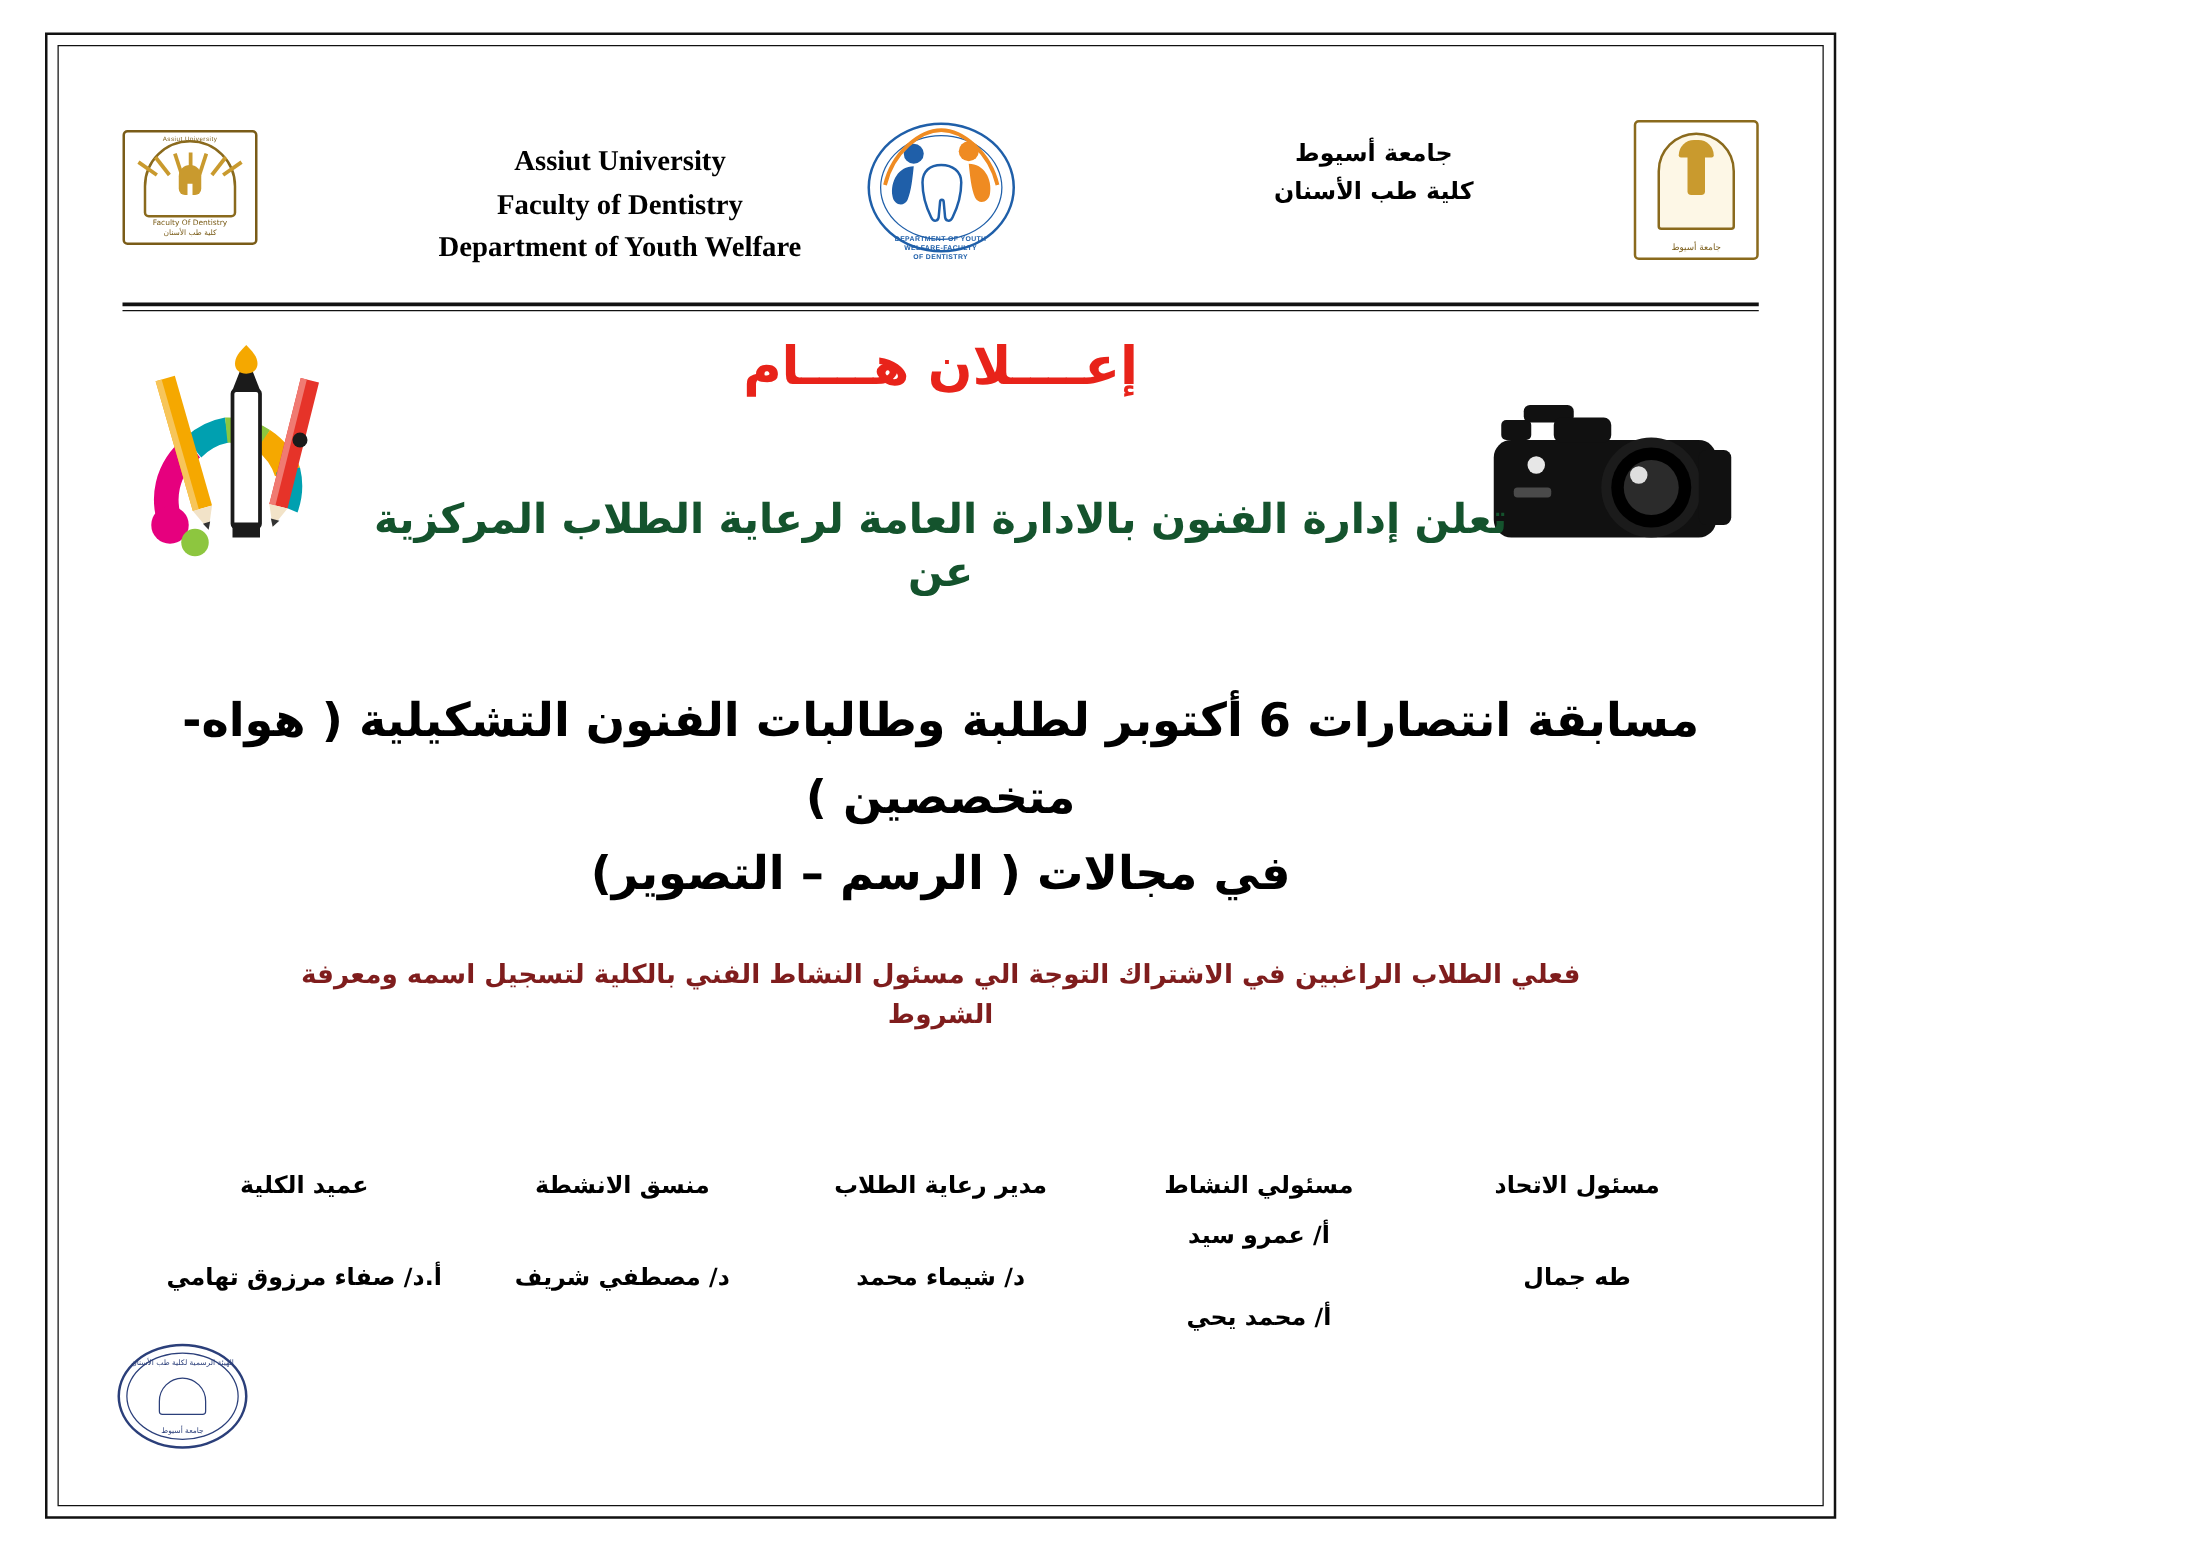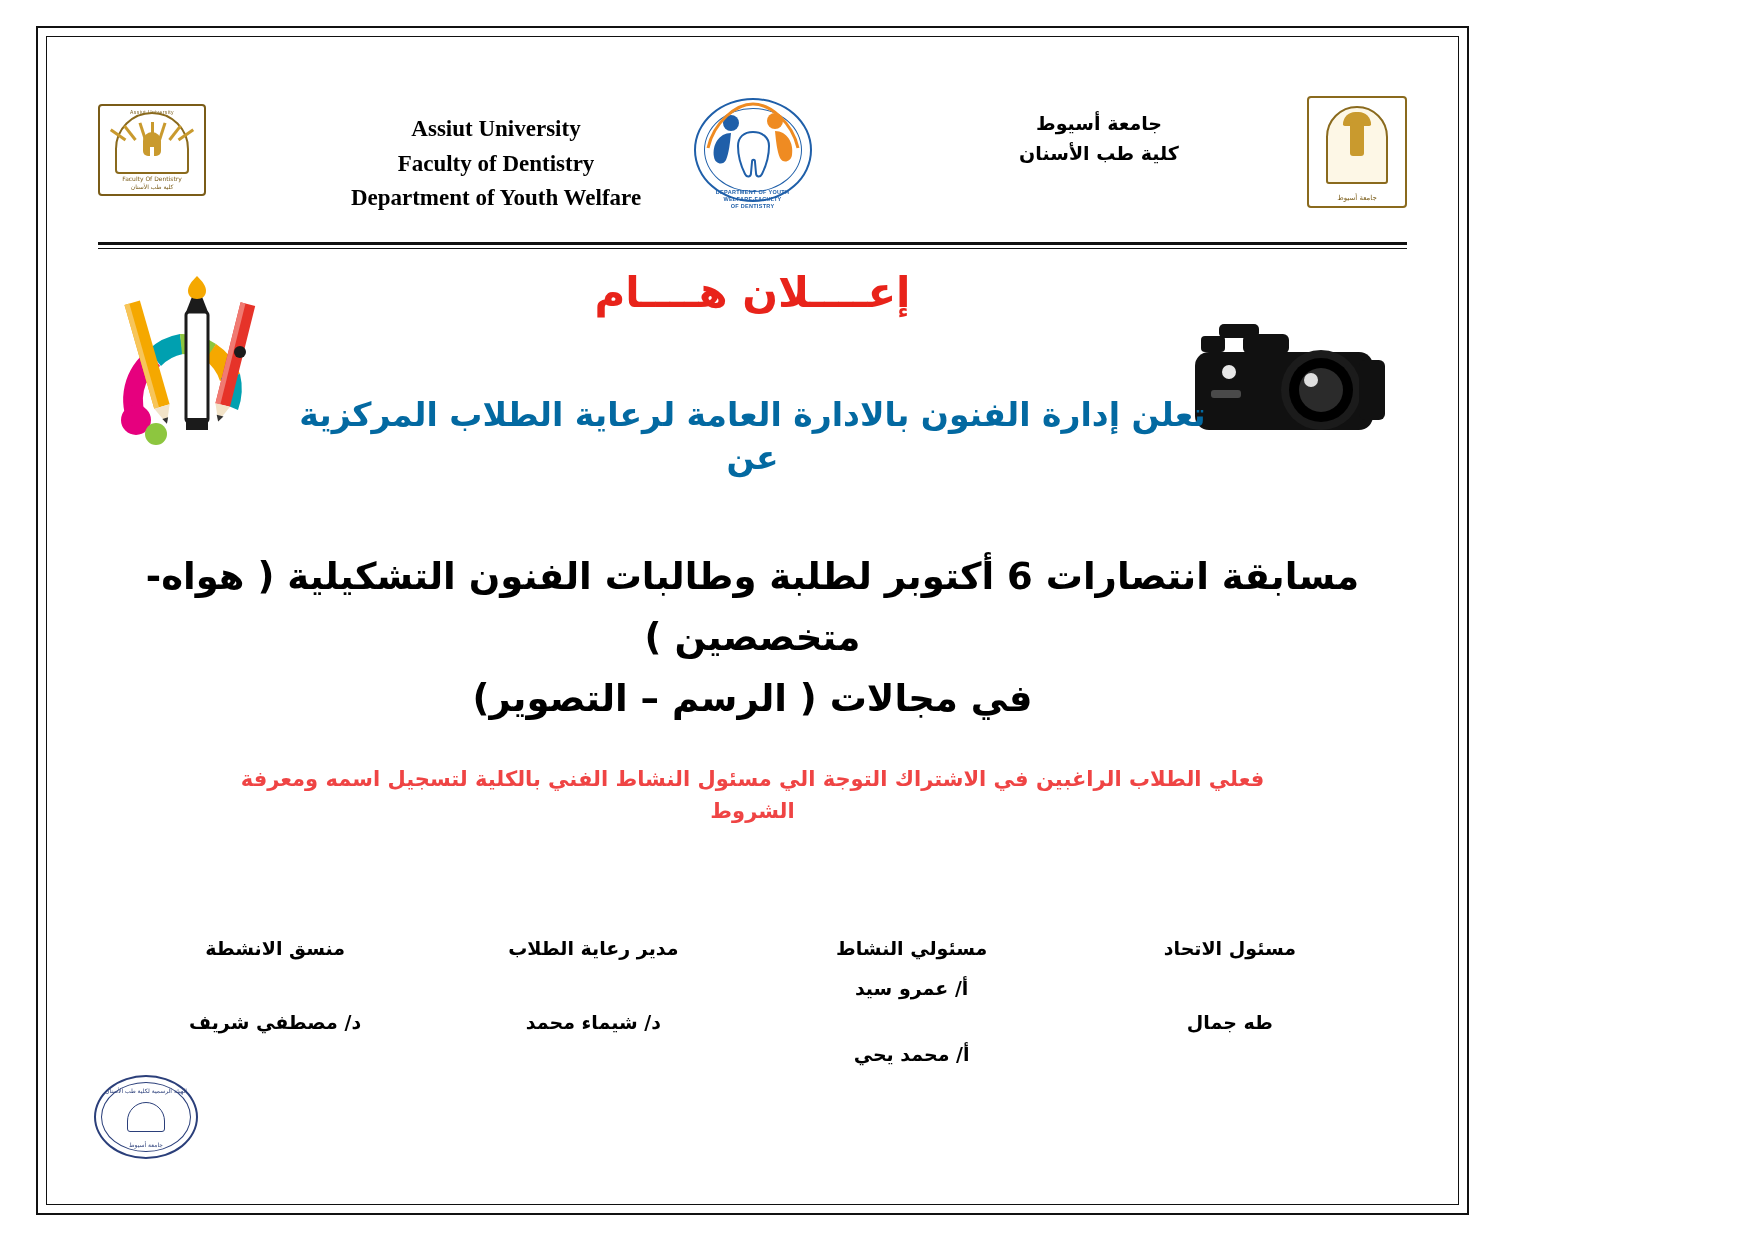--- a/index.html
+++ b/index.html
@@ -300,21 +300,21 @@
   .line-green {
     position: absolute;
     left: 230px;
     right: 230px;
     top: 348px;
     text-align: center;
     direction: rtl;
     font-family: "DejaVu Sans", sans-serif;
     font-weight: bold;
     font-size: 33px;
-    color: #0369a1;
+    color: #14532d;
     line-height: 1.3;
   }
 
   .headline {
     position: absolute;
     left: 60px;
     right: 60px;
     top: 500px;
     text-align: center;
     direction: rtl;
@@ -328,21 +328,21 @@
   .note {
     position: absolute;
     left: 140px;
     right: 140px;
     top: 718px;
     text-align: center;
     direction: rtl;
     font-family: "DejaVu Sans", sans-serif;
     font-weight: bold;
     font-size: 21px;
-    color: #ef4444;
+    color: #7f1d1d;
     line-height: 1.5;
   }
   .note-deadline {
     position: absolute;
     left: 140px;
     right: 140px;
     top: 800px;
     text-align: center;
     direction: rtl;
     font-family: "DejaVu Sans", sans-serif;
@@ -612,20 +612,24 @@
           <div class="sig-title">مدير رعاية الطلاب</div>
           <div class="sig-name">د/ شيماء محمد</div>
         </div>
 
         <div class="sig-col head">
           <div class="sig-title">منسق الانشطة</div>
           <div class="sig-name">د/ مصطفي شريف</div>
         </div>
 
 
+        <div class="sig-col head">
+          <div class="sig-title">عميد الكلية</div>
+          <div class="sig-name">أ.د/ صفاء مرزوق تهامي</div>
+        </div>
 
       </div>
     </div>
 
     <div class="stamp">
       <div class="oval"></div>
       <div class="oval2"></div>
       <div class="s-top">الهيئة الرسمية لكلية طب الأسنان</div>
       <div class="s-mid"></div>
       <div class="s-bottom">جامعة أسيوط</div>

